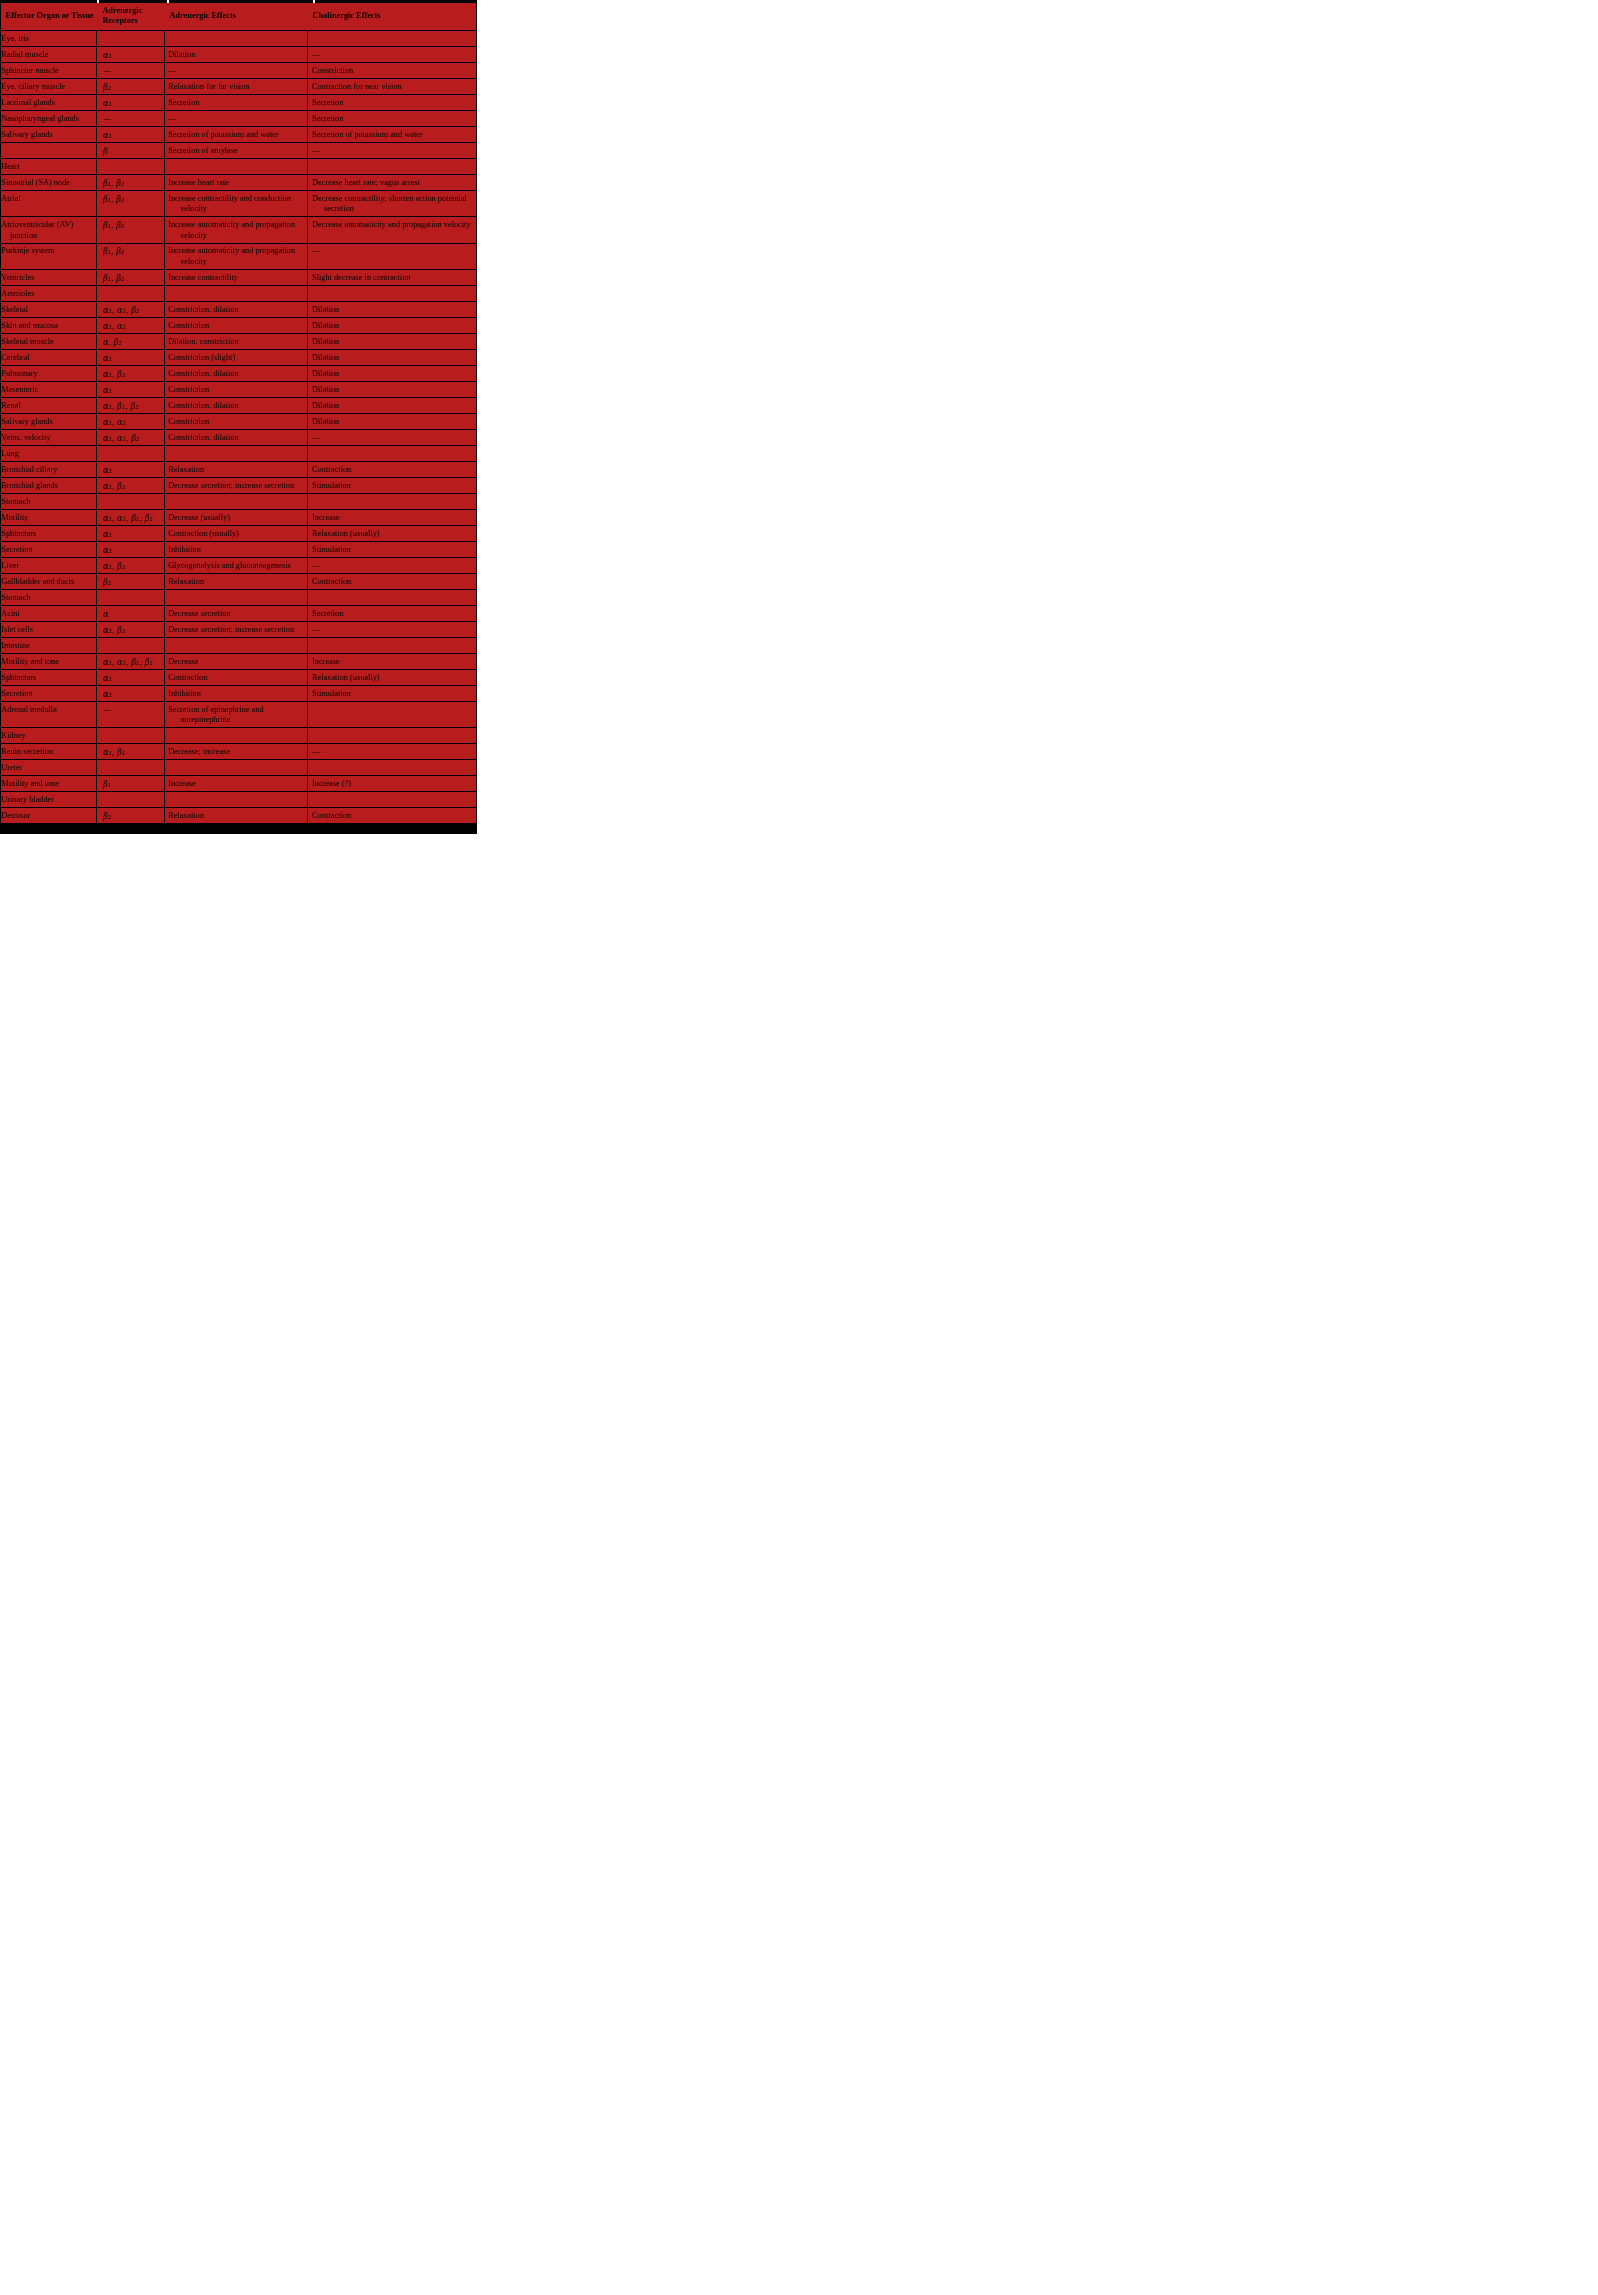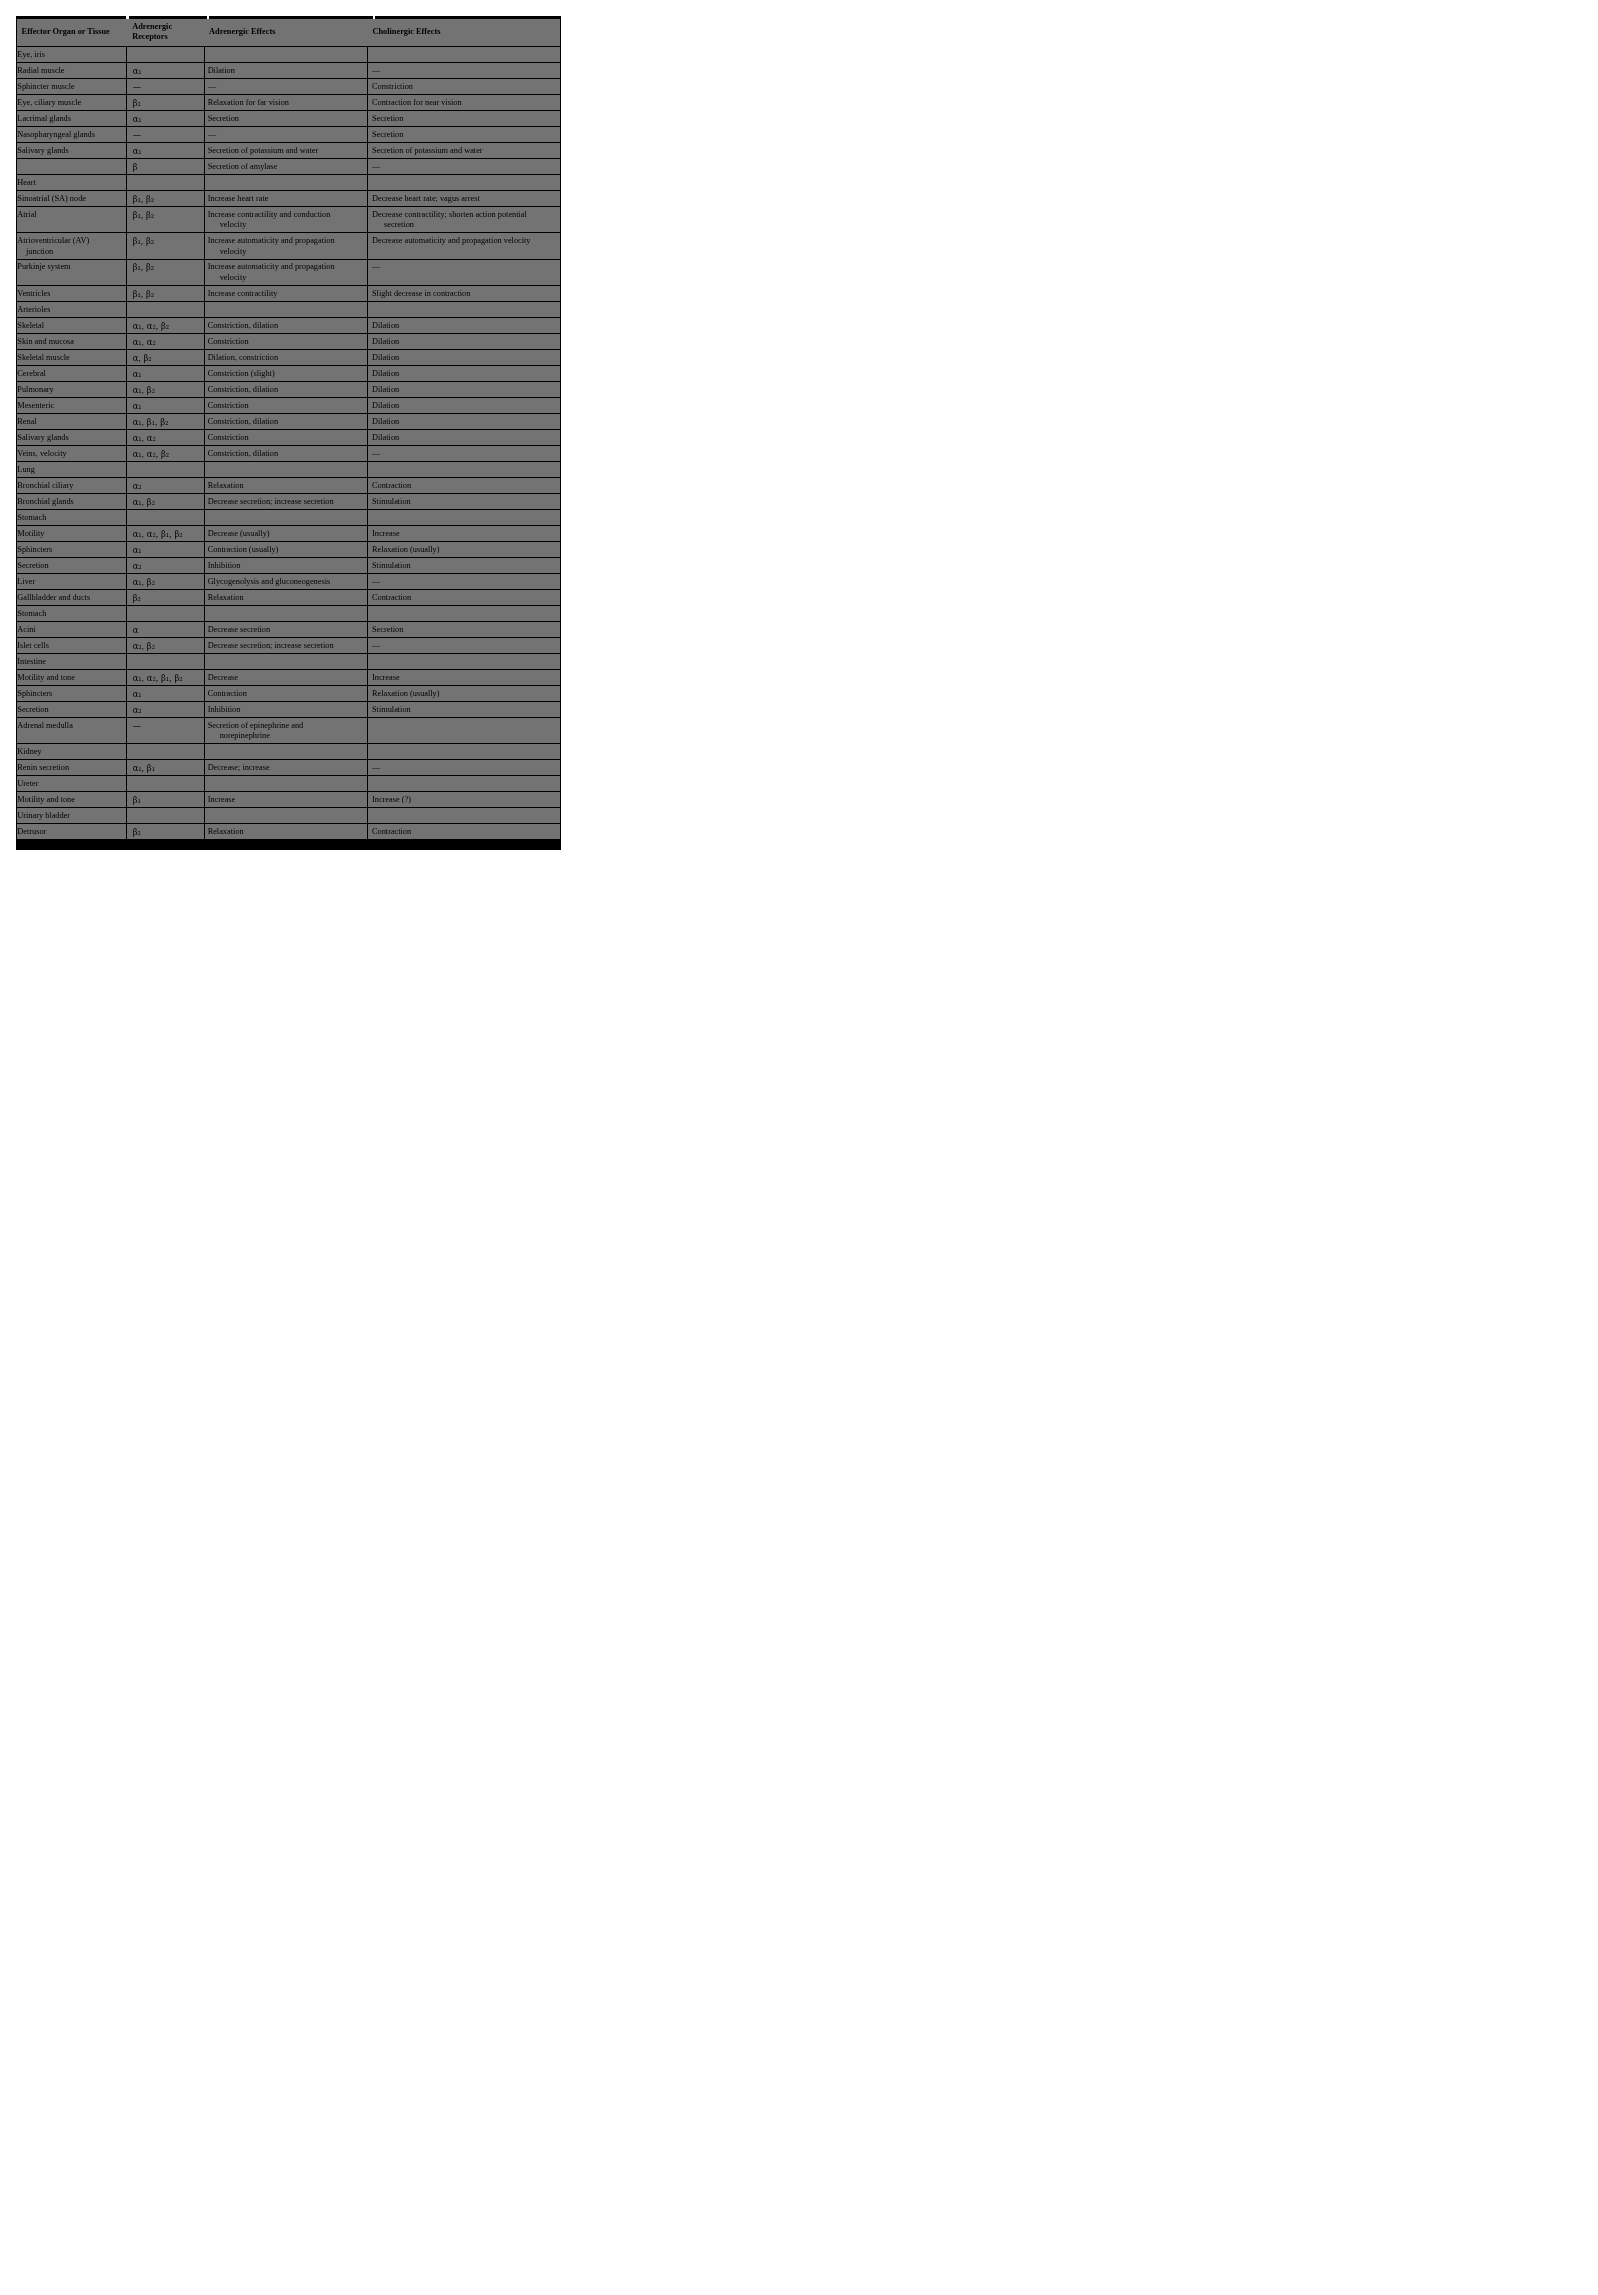--- a/index.html
+++ b/index.html
@@ -1,19 +1,19 @@
 <!DOCTYPE html>
 <html style="font-size:7.3px"><head>
 <meta charset="utf-8">
 <style>
   html, body { margin: 0; padding: 0; background: #ffffff; }
   .page {
-    width: 545px;
-    margin: 16px;
-    background: #737373;
+    width: 477px;
+    margin: 0;
+    background: #b91c1c;
     font-family: "Liberation Serif", "DejaVu Serif", serif;
     color: #000000;
   }
   .top-rule {
     display: flex;
     height: 3.2px;
     width: 100%;
   }
   .top-rule .seg { background: #000000; height: 3.2px; }
   .top-rule .gap { width: 2.3px; background: #ffffff; }
@@ -58,21 +58,21 @@
     border-bottom-width: 0.9px;
     padding-top: 2.8px;
     padding-bottom: 1.4px;
     white-space: pre-line;
     overflow: hidden;
   }
   
   td.c-organ { padding-left: 9px; padding-right: 1.8px; text-indent: -8.7px; }
   td.c-recep { padding-left: 5.5px; padding-right: 1.8px;
                font-family: "DejaVu Serif", "Liberation Serif", serif;
-               }
+               font-style: italic; }
   td.c-adr   { padding-left: 14.7px; padding-right: 1.8px; text-indent: -12px; }
   td.c-chol  { padding-left: 15.6px; padding-right: 1.8px; text-indent: -12px; }
 
   .bottom-bar {
     width: 100%;
     height: 9.6px;
     background: #000000;
   }
 </style>
 </head>

